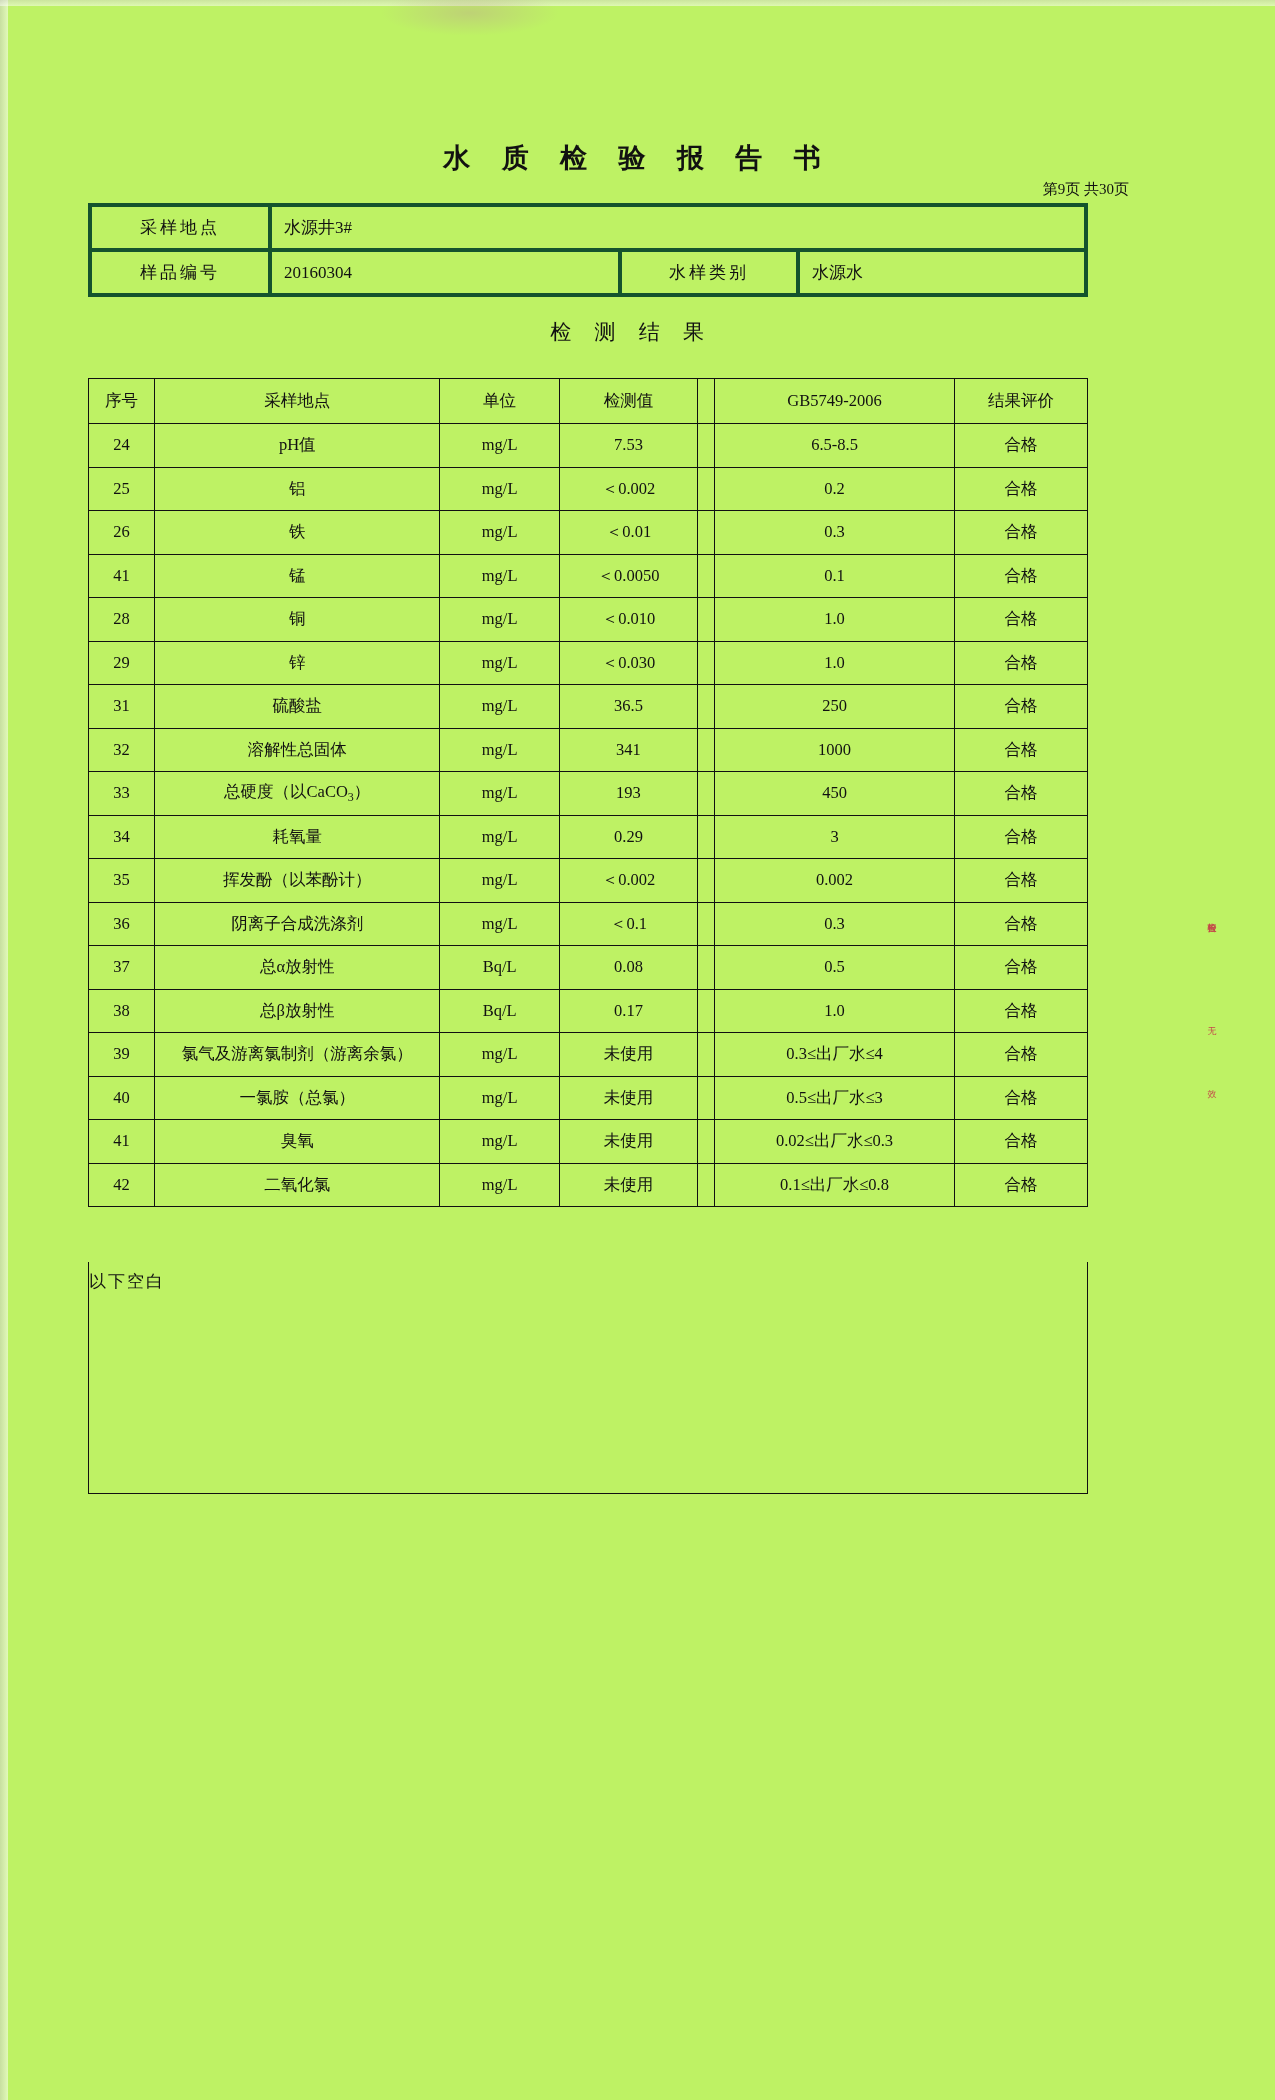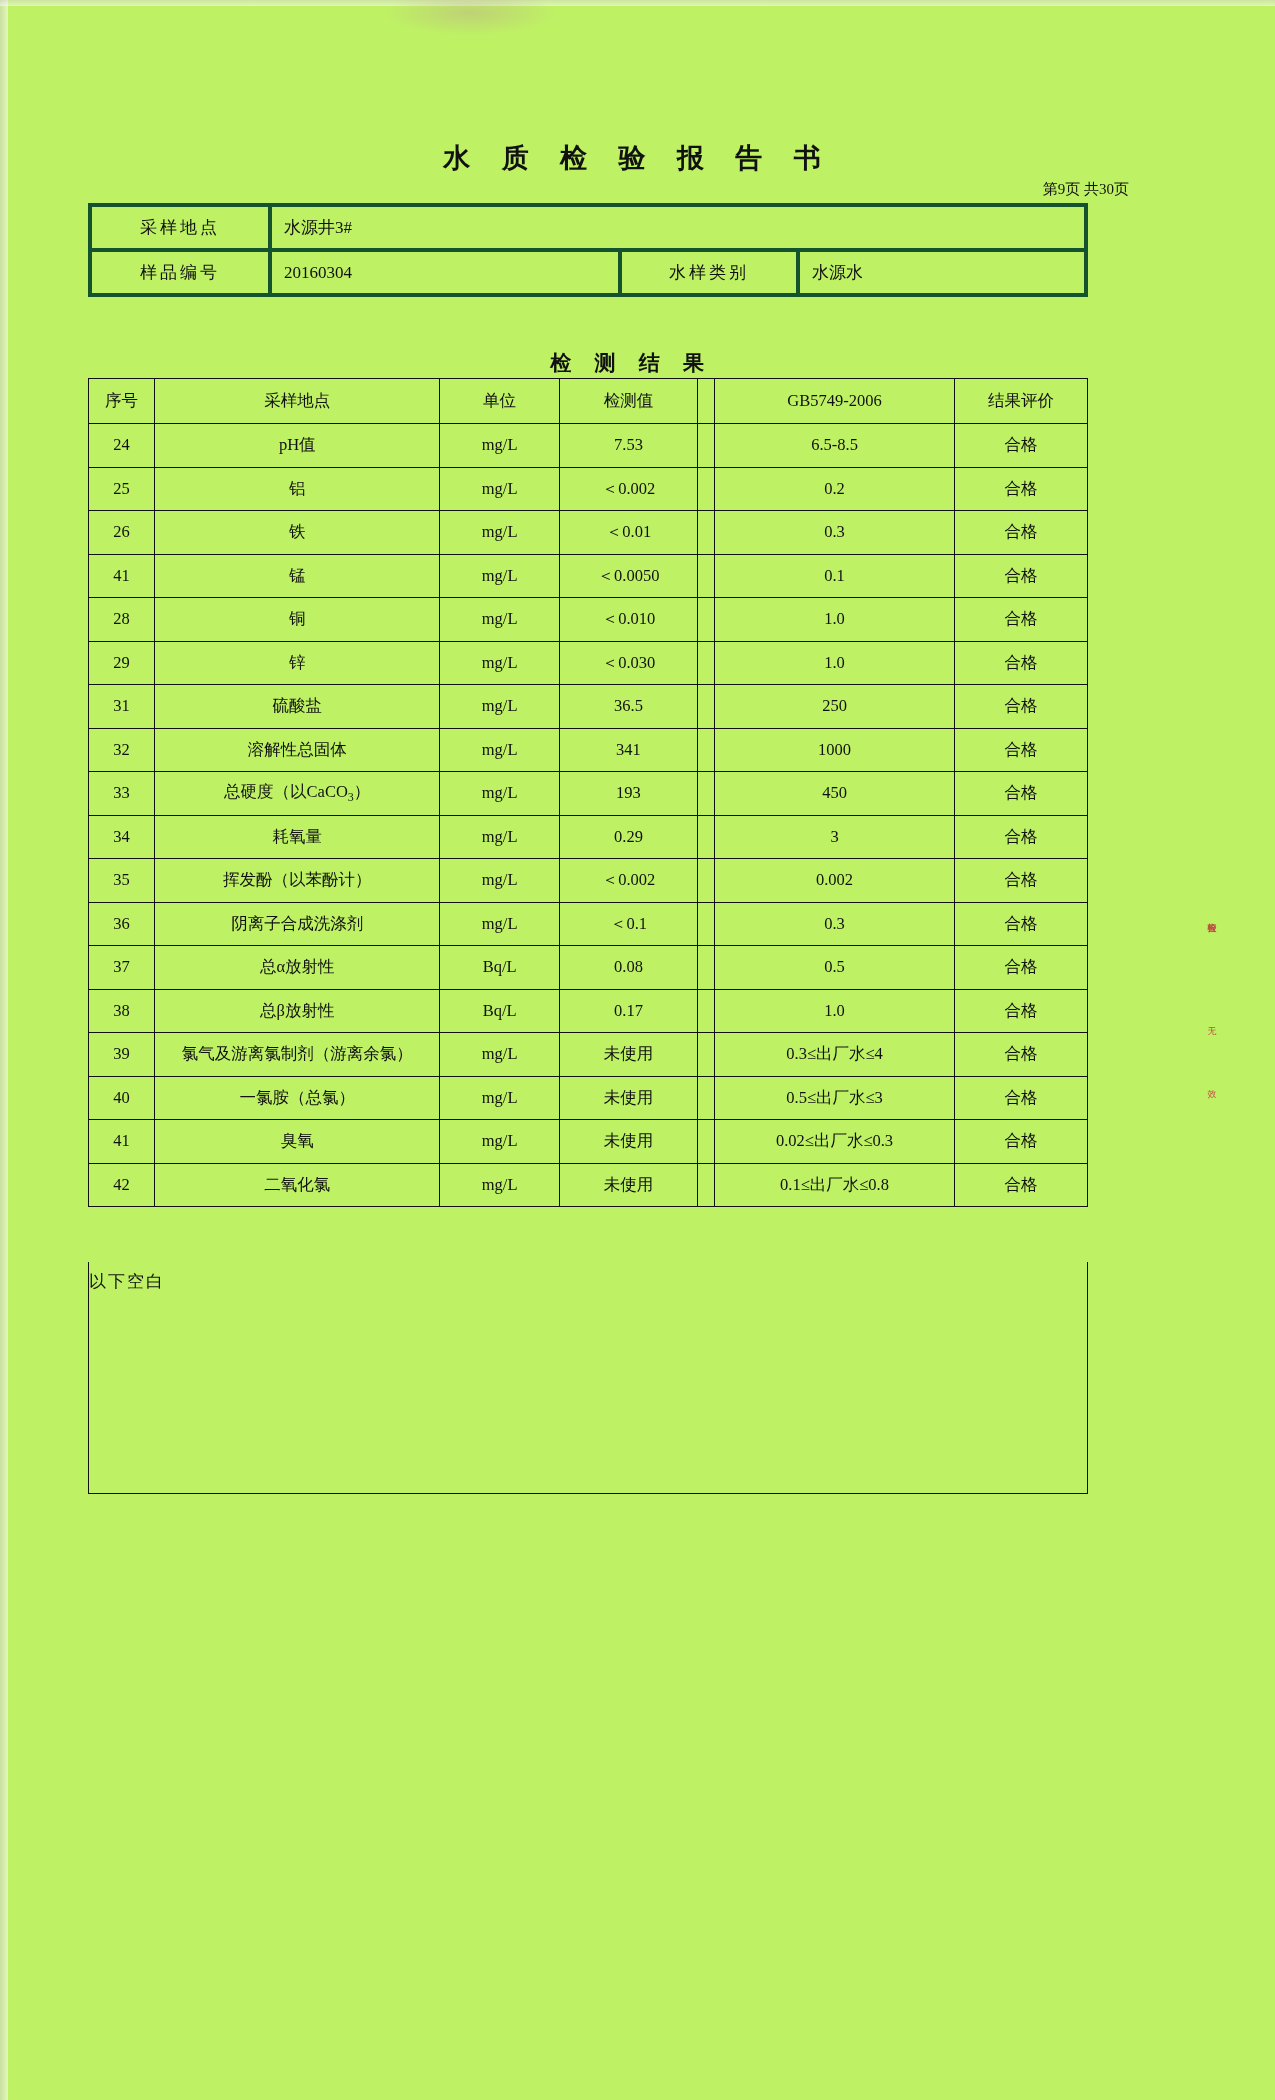--- a/index.html
+++ b/index.html
@@ -82,23 +82,22 @@
     text-align: center;
     letter-spacing: 3px;
   }
 
   .section-title {
     position: absolute;
     left: 0; right: 12px;
     top: 318px;
     text-align: center;
     font-size: 21px;
-    font-weight: bold;
+    font-weight: normal;
     letter-spacing: 9px;
-    margin-top: 31px;
   }
 
   .result-wrap {
     position: absolute;
     left: 88px;
     top: 378px;
     width: 1000px;
   }
   table.results {
     width: 1000px;

